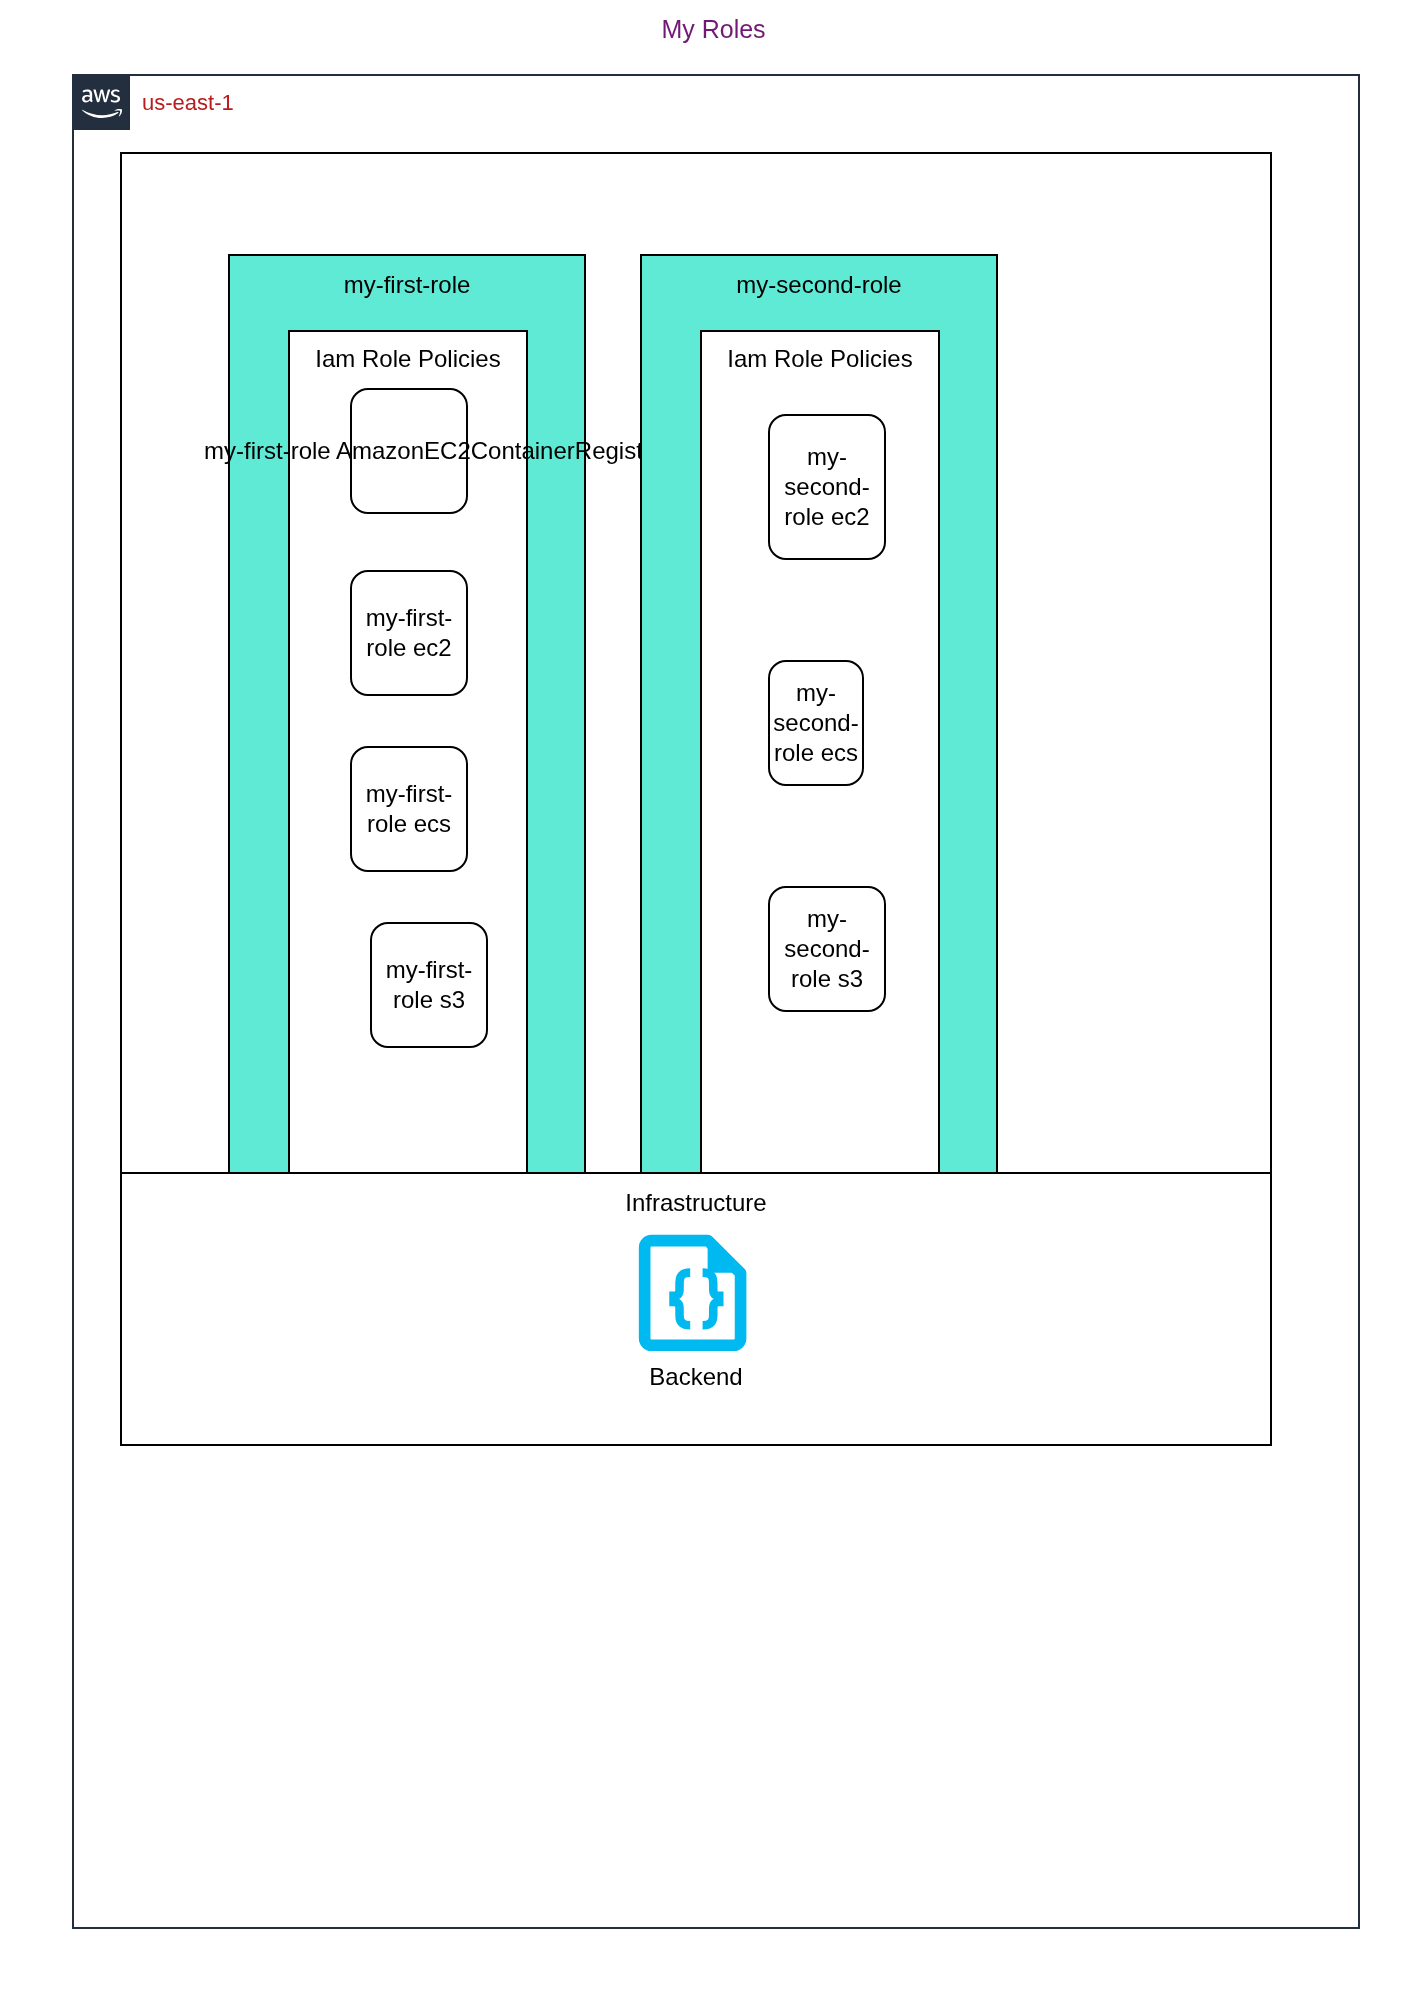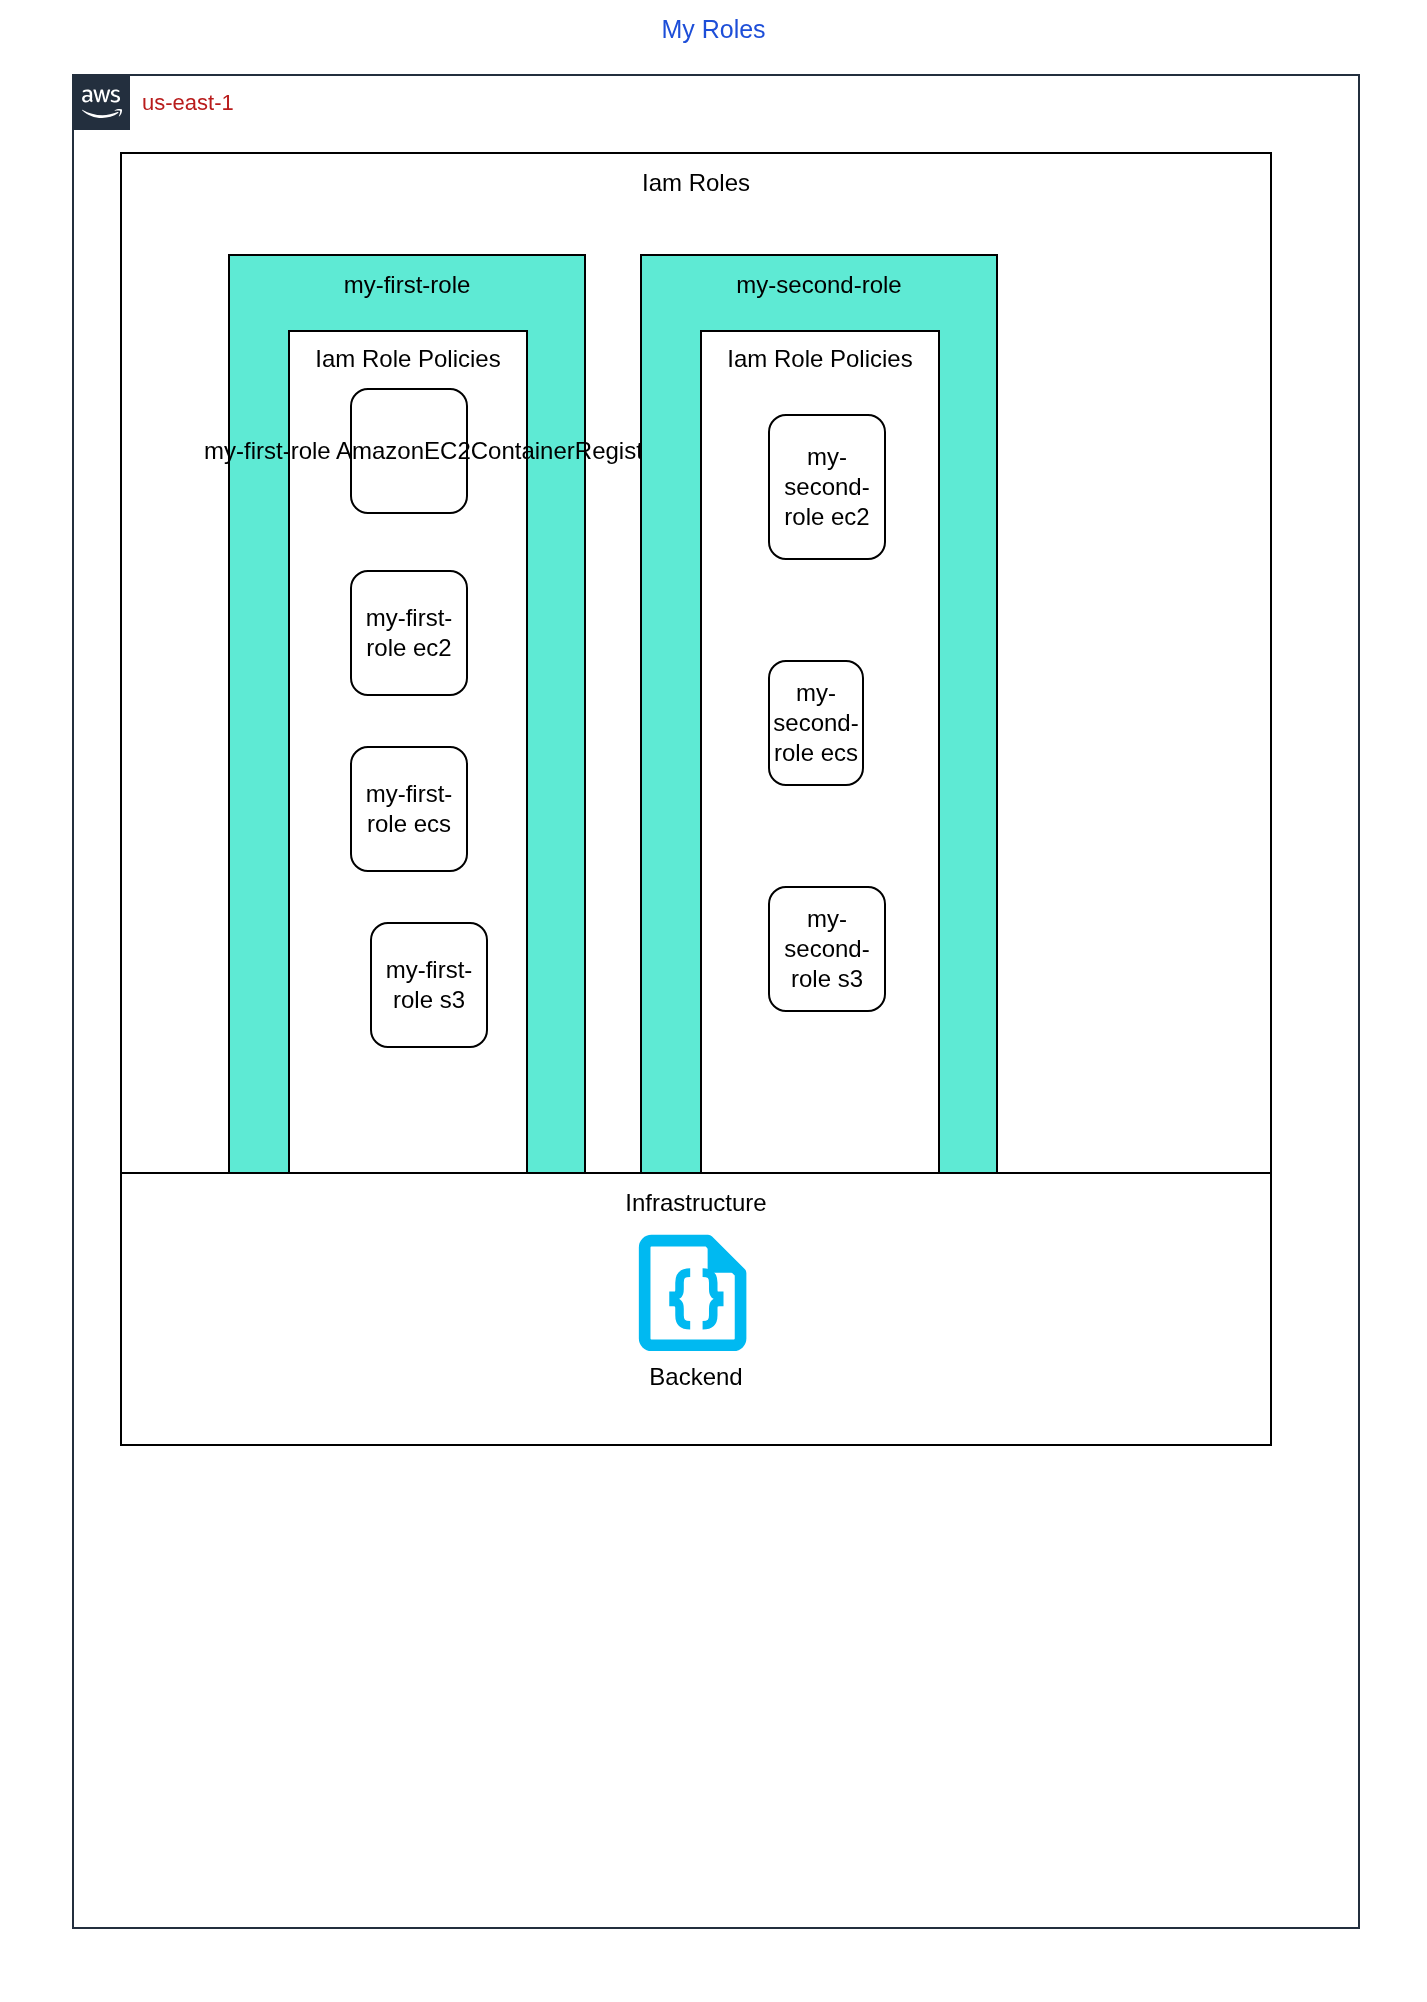--- a/index.html
+++ b/index.html
@@ -22,21 +22,21 @@
 
   
   .diagram-title {
     position: absolute;
     left: 0;
     top: 14px;
     width: 1427px;
     text-align: center;
     font-size: 25px;
     line-height: 30px;
-    color: #1d4ed8;
+    color: #701a75;
     white-space: nowrap;
   }
 
   
   .aws-region {
     position: absolute;
     left: 72px;
     top: 74px;
     width: 1288px;
     height: 1855px;
@@ -186,21 +186,20 @@
           <path d="M11.6 14.6c0 .6.06 1.1.18 1.45.13.36.3.74.53 1.16.08.13.12.26.12.37 0 .16-.1.32-.3.48l-1.0.66c-.15.1-.3.15-.42.15-.16 0-.33-.08-.49-.23a5.1 5.1 0 0 1-.59-.77c-.16-.28-.33-.6-.5-.96-1.24 1.46-2.8 2.19-4.67 2.19-1.34 0-2.4-.38-3.19-1.14C.48 17.2.08 16.18.08 14.9c0-1.36.48-2.46 1.45-3.3.97-.83 2.26-1.25 3.9-1.25.54 0 1.1.05 1.68.13.58.08 1.18.2 1.81.35v-1.15c0-1.22-.25-2.07-.75-2.56-.51-.49-1.38-.73-2.62-.73-.56 0-1.14.07-1.74.21-.6.14-1.18.31-1.75.54-.26.11-.45.18-.56.21-.11.03-.2.05-.26.05-.22 0-.33-.16-.33-.5v-.78c0-.26.03-.45.11-.57.08-.11.22-.22.43-.33A8.8 8.8 0 0 1 3.5 4.4 9.9 9.9 0 0 1 6.1 4.07c1.98 0 3.43.45 4.36 1.35.92.9 1.38 2.27 1.38 4.1v5.08h-.24zM5.06 17.05c.53 0 1.08-.1 1.66-.29.58-.19 1.1-.54 1.54-1.02.26-.3.45-.64.55-1.02.1-.38.16-.84.16-1.38v-.66a13 13 0 0 0-1.45-.27 11.9 11.9 0 0 0-1.48-.09c-1.06 0-1.83.21-2.35.64-.52.42-.77 1.02-.77 1.81 0 .74.19 1.29.58 1.66.38.38.93.57 1.66.57h-.1zM18.2 18.85c-.29 0-.49-.05-.62-.16-.13-.1-.24-.32-.34-.63L13.4 5.18c-.1-.32-.15-.53-.15-.64 0-.26.13-.4.38-.4h1.56c.31 0 .52.05.64.16.13.1.23.32.32.63l2.74 10.8 2.55-10.8c.08-.32.18-.53.31-.63.13-.11.35-.16.65-.16h1.27c.31 0 .53.05.65.16.13.1.24.32.31.63l2.58 10.93L29.9 4.93c.1-.32.21-.53.33-.63.13-.11.34-.16.64-.16h1.48c.26 0 .4.13.4.4 0 .08-.02.16-.03.26-.2.1-.5.23-.11.42l-3.94 12.88c-.1.32-.21.53-.34.63-.13.1-.34.16-.62.16h-1.37c-.31 0-.53-.05-.65-.16-.13-.11-.24-.32-.31-.64l-2.53-10.5-2.52 10.48c-.8.32-.18.53-.31.64-.13.11-.35.16-.65.16H18.2zM38.6 19.3c-.87 0-1.73-.1-2.57-.3-.84-.2-1.49-.42-1.93-.67-.27-.16-.45-.32-.52-.47a1.2 1.2 0 0 1-.1-.47v-.81c0-.34.13-.5.37-.5.1 0 .2.02.29.05.1.03.24.1.4.16.55.24 1.15.43 1.79.56.65.13 1.29.2 1.94.2 1.03 0 1.83-.18 2.38-.54.56-.36.84-.88.84-1.55 0-.46-.15-.84-.44-1.16-.29-.31-.84-.6-1.64-.87l-2.35-.73c-1.18-.37-2.05-.92-2.59-1.64a3.84 3.84 0 0 1-.81-2.34c0-.68.15-1.28.44-1.8.29-.52.68-.97 1.16-1.32.48-.36 1.03-.63 1.68-.82a7.05 7.05 0 0 1 2.03-.27c.37 0 .76.02 1.13.07.39.05.74.11 1.1.18.33.08.65.16.95.26.3.1.53.2.7.29.23.13.4.27.5.42.1.13.15.31.15.55v.75c0 .34-.13.52-.37.52-.13 0-.34-.07-.61-.2a7.36 7.36 0 0 0-3.1-.63c-.94 0-1.67.15-2.18.46-.51.31-.77.79-.77 1.46 0 .46.16.85.48 1.16.32.31.92.63 1.79.91l2.3.73c1.16.37 2 .89 2.5 1.55.5.66.74 1.42.74 2.26 0 .7-.15 1.33-.42 1.88-.29.55-.68 1.03-1.18 1.42-.5.4-1.1.7-1.79.91-.72.23-1.47.34-2.29.34z" transform="scale(0.86)"></path>
         </g>
         <path d="M36.2 27.1c-4.36 3.22-10.7 4.93-16.15 4.93-7.64 0-14.52-2.83-19.73-7.53-.41-.37-.04-.88.45-.59 5.63 3.27 12.58 5.25 19.77 5.25 4.84 0 10.16-1.01 15.05-3.08.73-.31 1.35.48.61 1.02z" fill="#ffffff"></path>
         <path d="M38.02 25.03c-.56-.71-3.69-.34-5.1-.17-.42.05-.49-.32-.11-.59 2.5-1.76 6.6-1.25 7.08-.66.48.6-.13 4.7-2.47 6.66-.36.3-.7.14-.54-.26.53-1.32 1.7-4.28 1.14-4.98z" fill="#ffffff"></path>
       </svg>
     </div>
 
     <div class="region-label">us-east-1</div>
 
     <div class="group-box" id="iam-roles-group">
-      <div class="group-title">Iam Roles</div>
 
       <div class="role-box" id="role-box-0">
         <div class="group-title">my-first-role</div>
 
         <div class="policies-box" id="policies-box-0">
           <div class="group-title">Iam Role Policies</div>
 
           <div class="policy-node" id="policy-0-0">
             <div class="policy-label overflow">my-first-role AmazonEC2ContainerRegistryPullOnly</div>
           </div>

